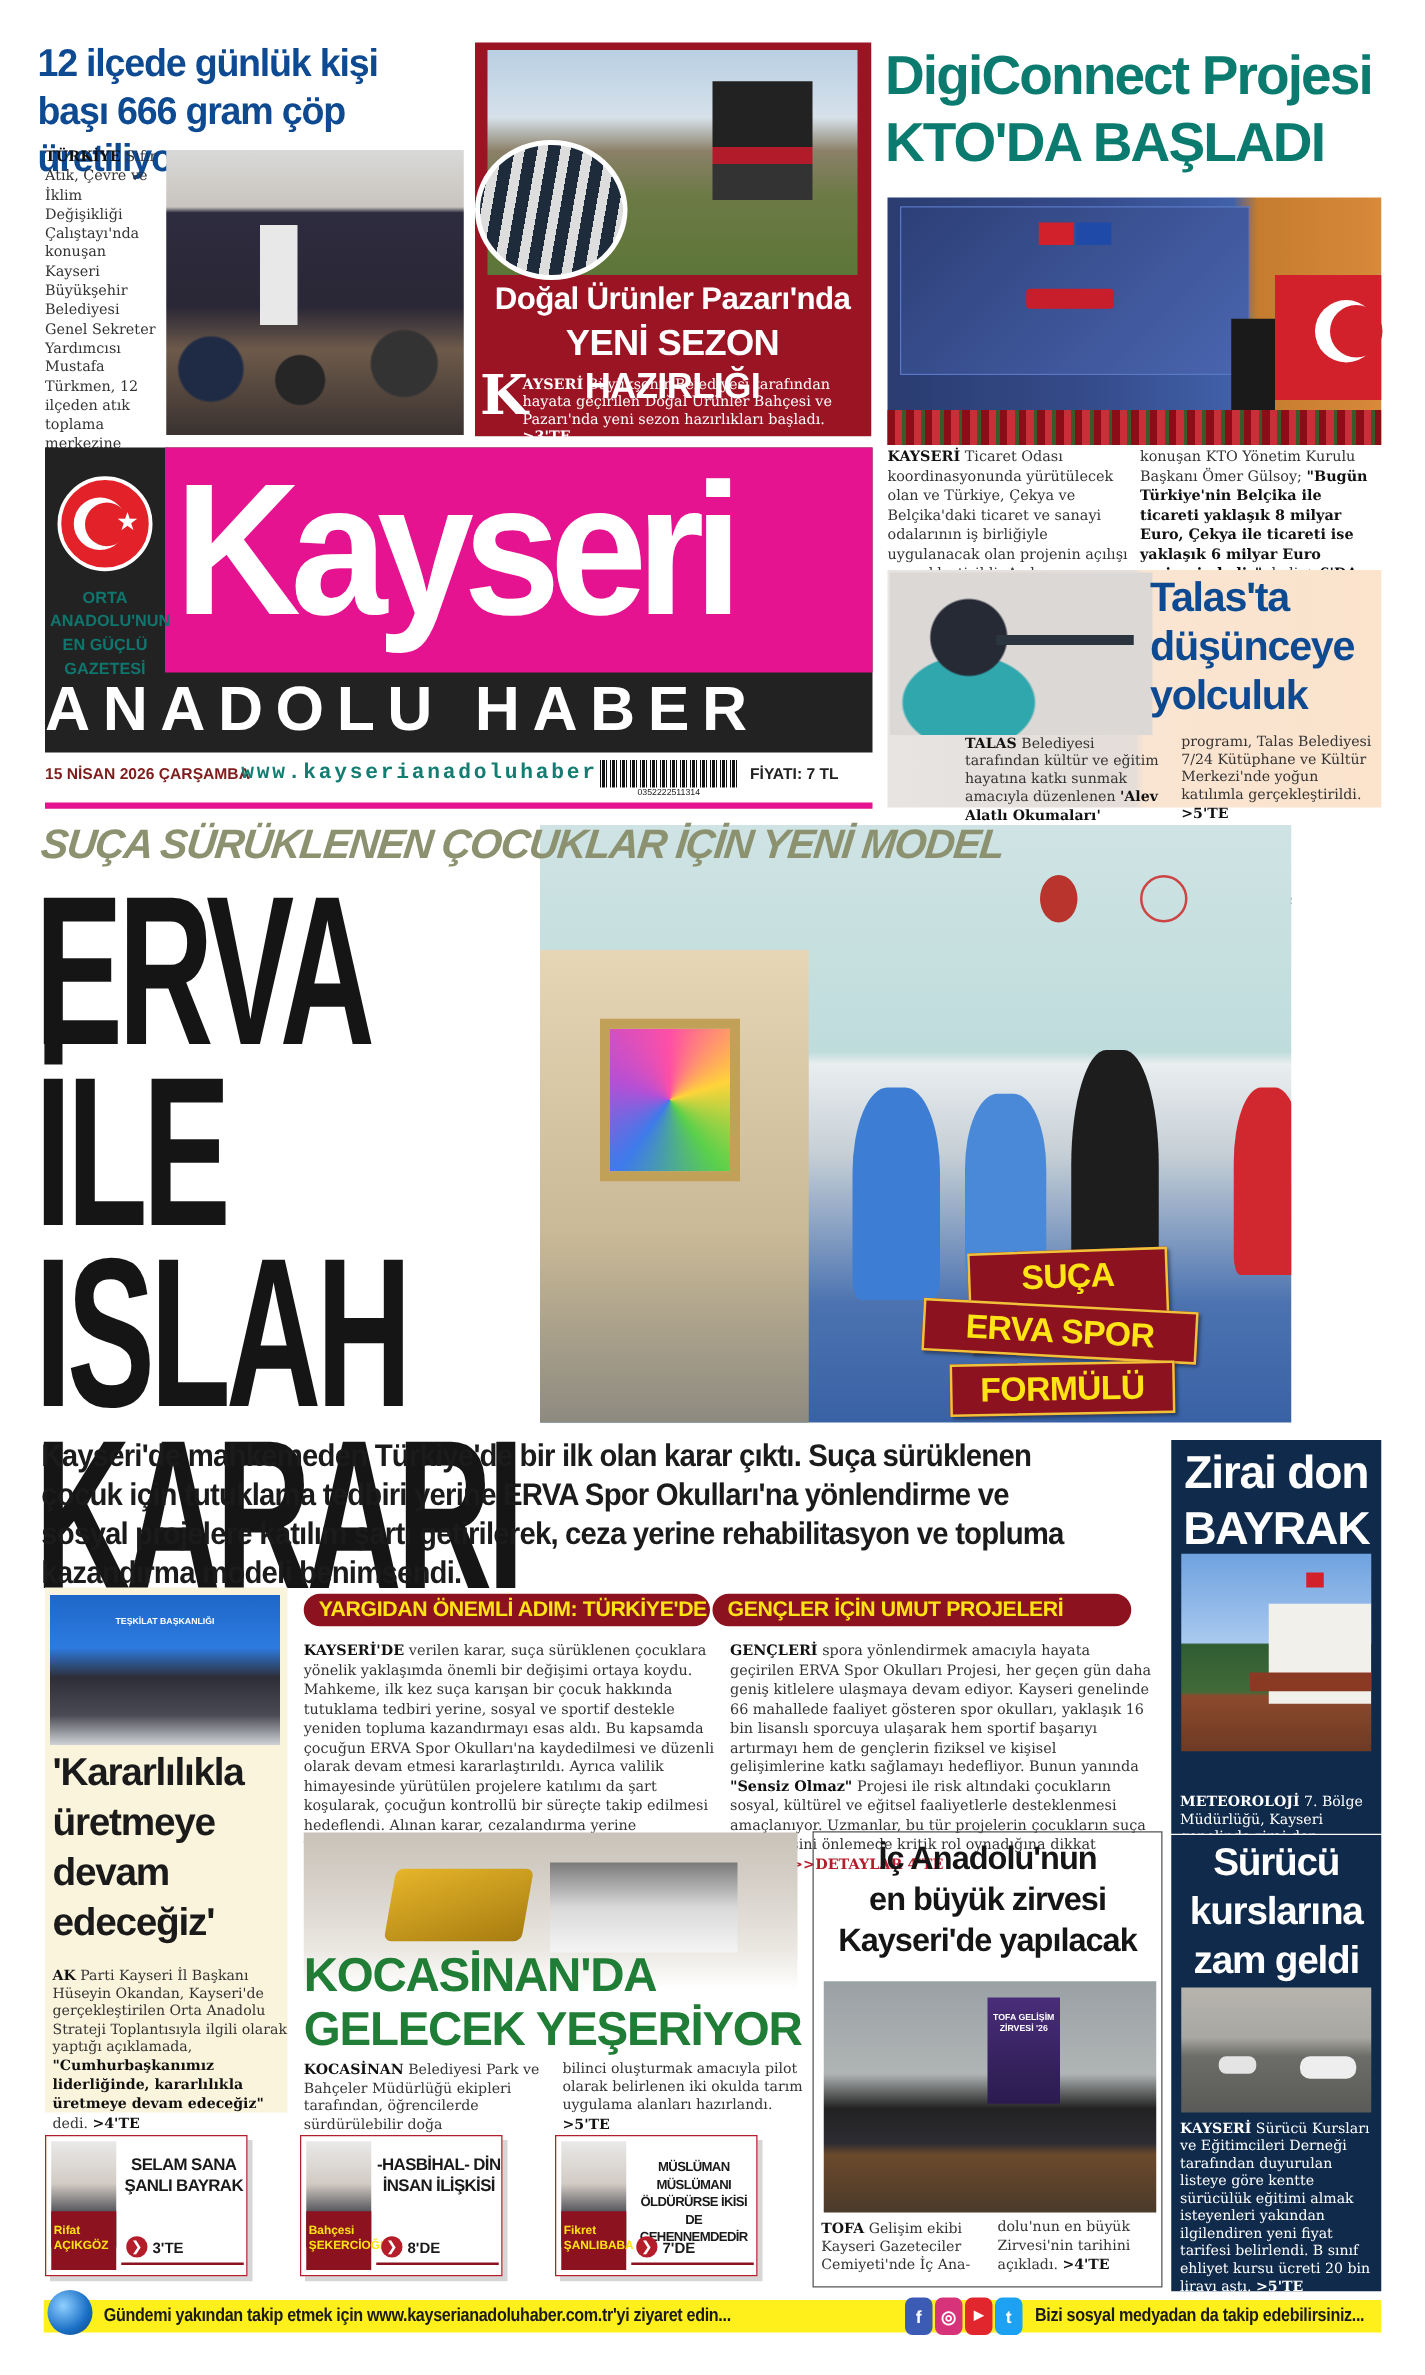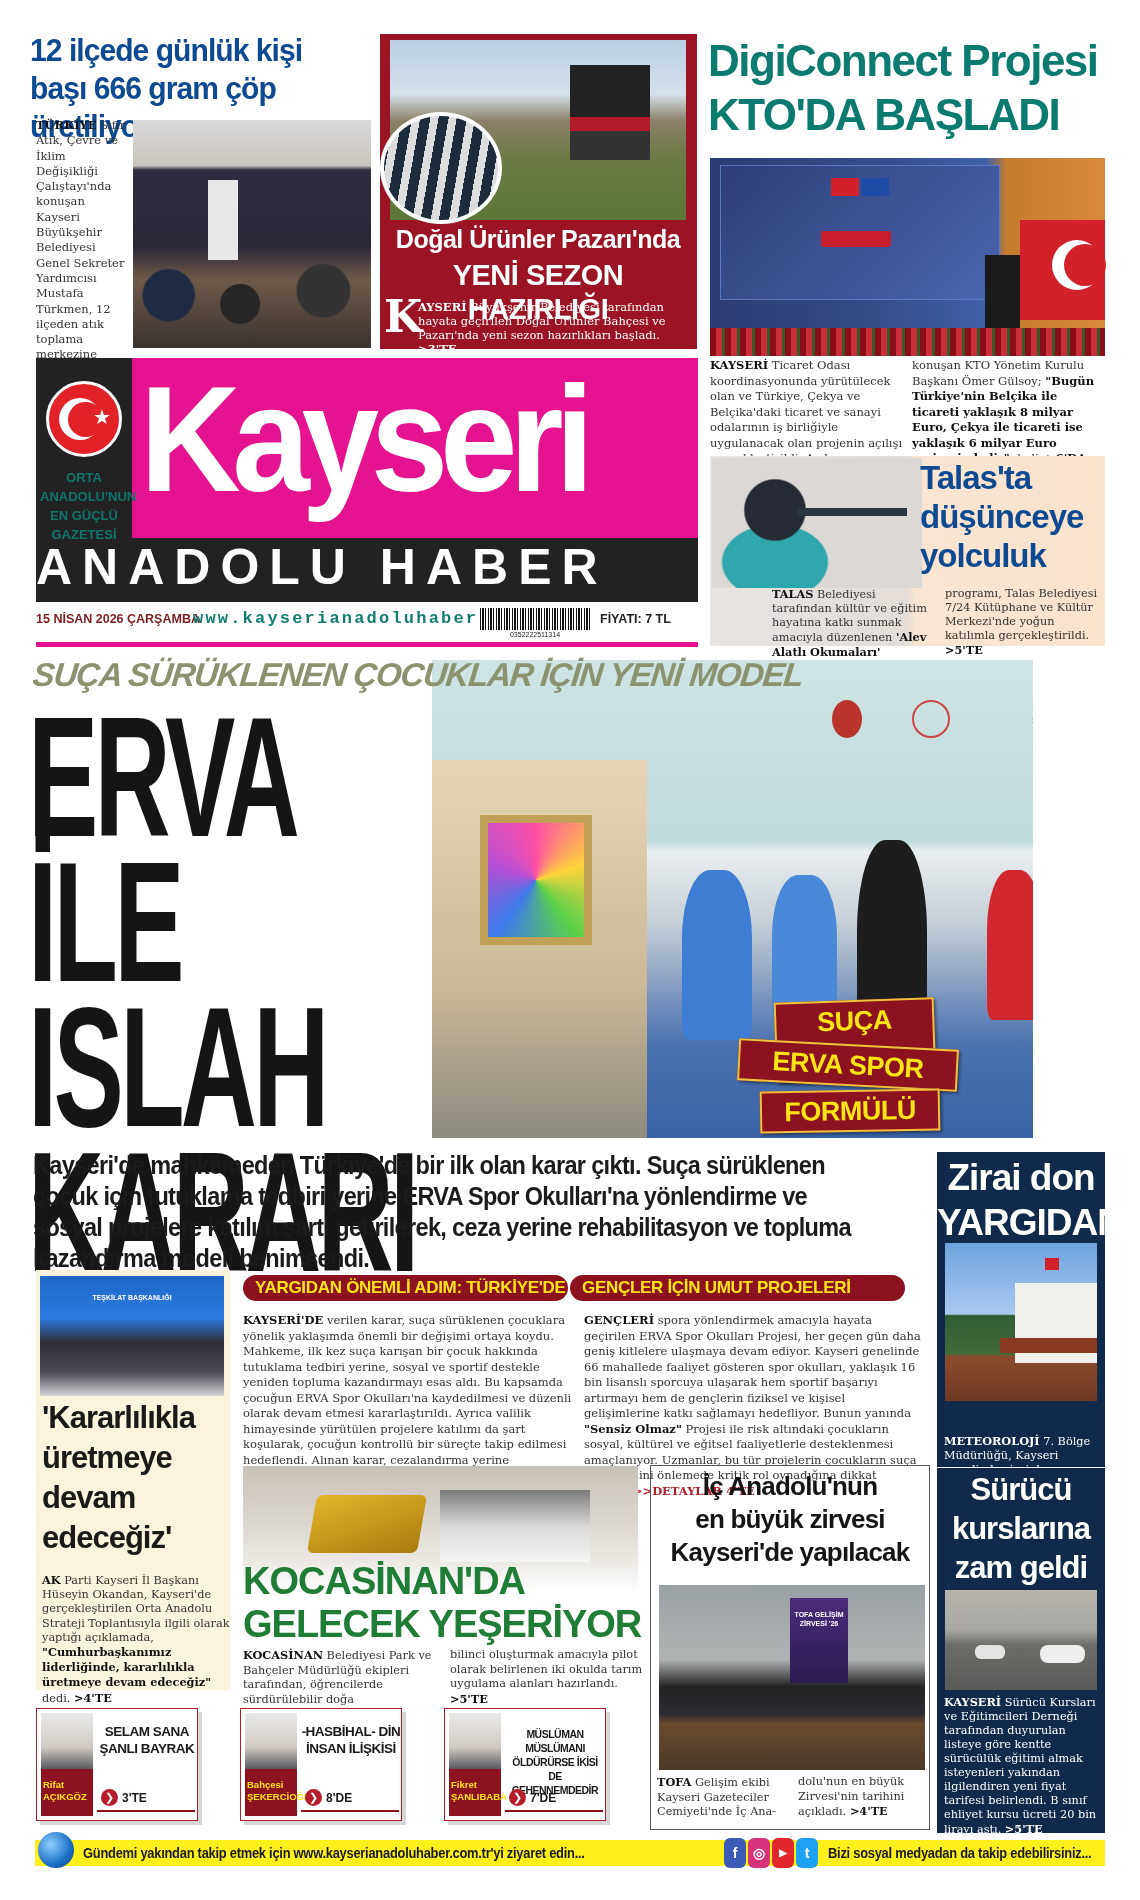--- a/index.html
+++ b/index.html
@@ -219,21 +219,21 @@
 
 <div class="tag" style="left:243px;top:1275px;width:325px">YARGIDAN ÖNEMLİ ADIM: TÜRKİYE'DE İLK</div>
 <div class="abs body-txt" id="yarg-text"><b>KAYSERİ'DE</b> <span>verilen karar, suça sürüklenen çocuklara yönelik yaklaşımda önemli bir değişimi ortaya koydu. Mahkeme, ilk kez suça karışan bir çocuk hakkında tutuklama tedbiri yerine, sosyal ve sportif destekle yeniden topluma kazandırmayı esas aldı. Bu kapsamda çocuğun ERVA Spor Okulları'na kaydedilmesi ve düzenli olarak devam etmesi kararlaştırıldı. Ayrıca valilik himayesinde yürütülen projelere katılımı da şart koşularak, çocuğun kontrollü bir süreçte takip edilmesi hedeflendi. Alınan karar, cezalandırma yerine yönlendirme ve destek mekanizmasını öncelemesi açısından dikkat çekti.</span></div>
 
 <div class="tag" style="left:570px;top:1275px;width:335px">GENÇLER İÇİN UMUT PROJELERİ</div>
 <div class="abs body-txt" id="genc-text"><b>GENÇLERİ</b> <span>spora yönlendirmek amacıyla hayata geçirilen ERVA Spor Okulları Projesi, her geçen gün daha geniş kitlelere ulaşmaya devam ediyor. Kayseri genelinde 66 mahallede faaliyet gösteren spor okulları, yaklaşık 16 bin lisanslı sporcuya ulaşarak hem sportif başarıyı artırmayı hem de gençlerin fiziksel ve kişisel gelişimlerine katkı sağlamayı hedefliyor. Bunun yanında</span> <b>"Sensiz Olmaz"</b> <span>Projesi ile risk altındaki çocukların sosyal, kültürel ve eğitsel faaliyetlerle desteklenmesi amaçlanıyor. Uzmanlar, bu tür projelerin çocukların suça yönelmesini önlemede kritik rol oynadığına dikkat çekiyor.</span> <b style="color:#b61d2a">&gt;&gt;DETAYLAR 4'TE</b></div>
 
 <div class="abs" id="zirai"></div>
 <div class="abs cond" id="zirai-title">
     <div>Zirai don</div>
-    <div>YARGIDAN</div>
+    <div>BAYRAK</div>
   </div>
 <div class="photo" id="zirai-photo">
   <div class="abs" style="left:70px;top:40px;width:82px;height:80px;background:#f2f0ea"></div>
   <div class="abs" style="left:55px;top:95px;width:97px;height:15px;background:#8a3a22"></div>
   <div class="abs" style="left:100px;top:15px;width:14px;height:12px;background:#d2212b"></div>
 </div>
 <div class="abs body-txt" id="zirai-text"><b>METEOROLOJİ</b> <span>7. Bölge Müdürlüğü, Kayseri genelinde zirai don beklendiğini duyurdu.</span> <b>&gt;2'DE</b></div>
 
 <div class="abs" id="karar"></div>
 <div class="photo" id="karar-photo">

